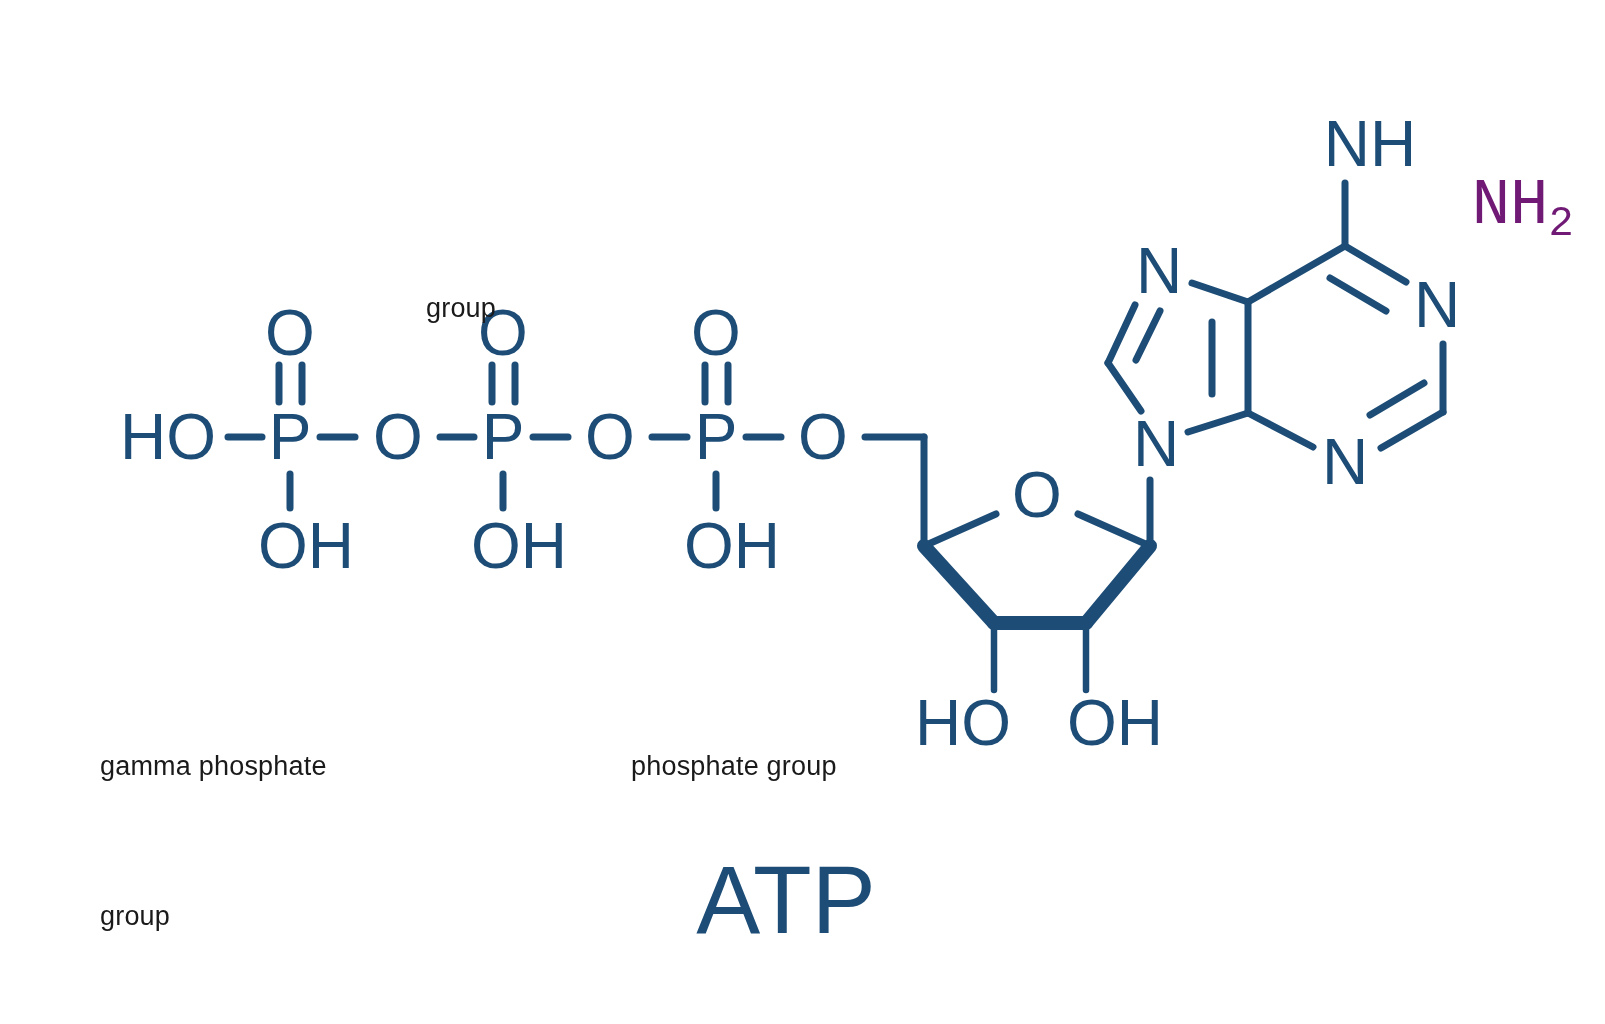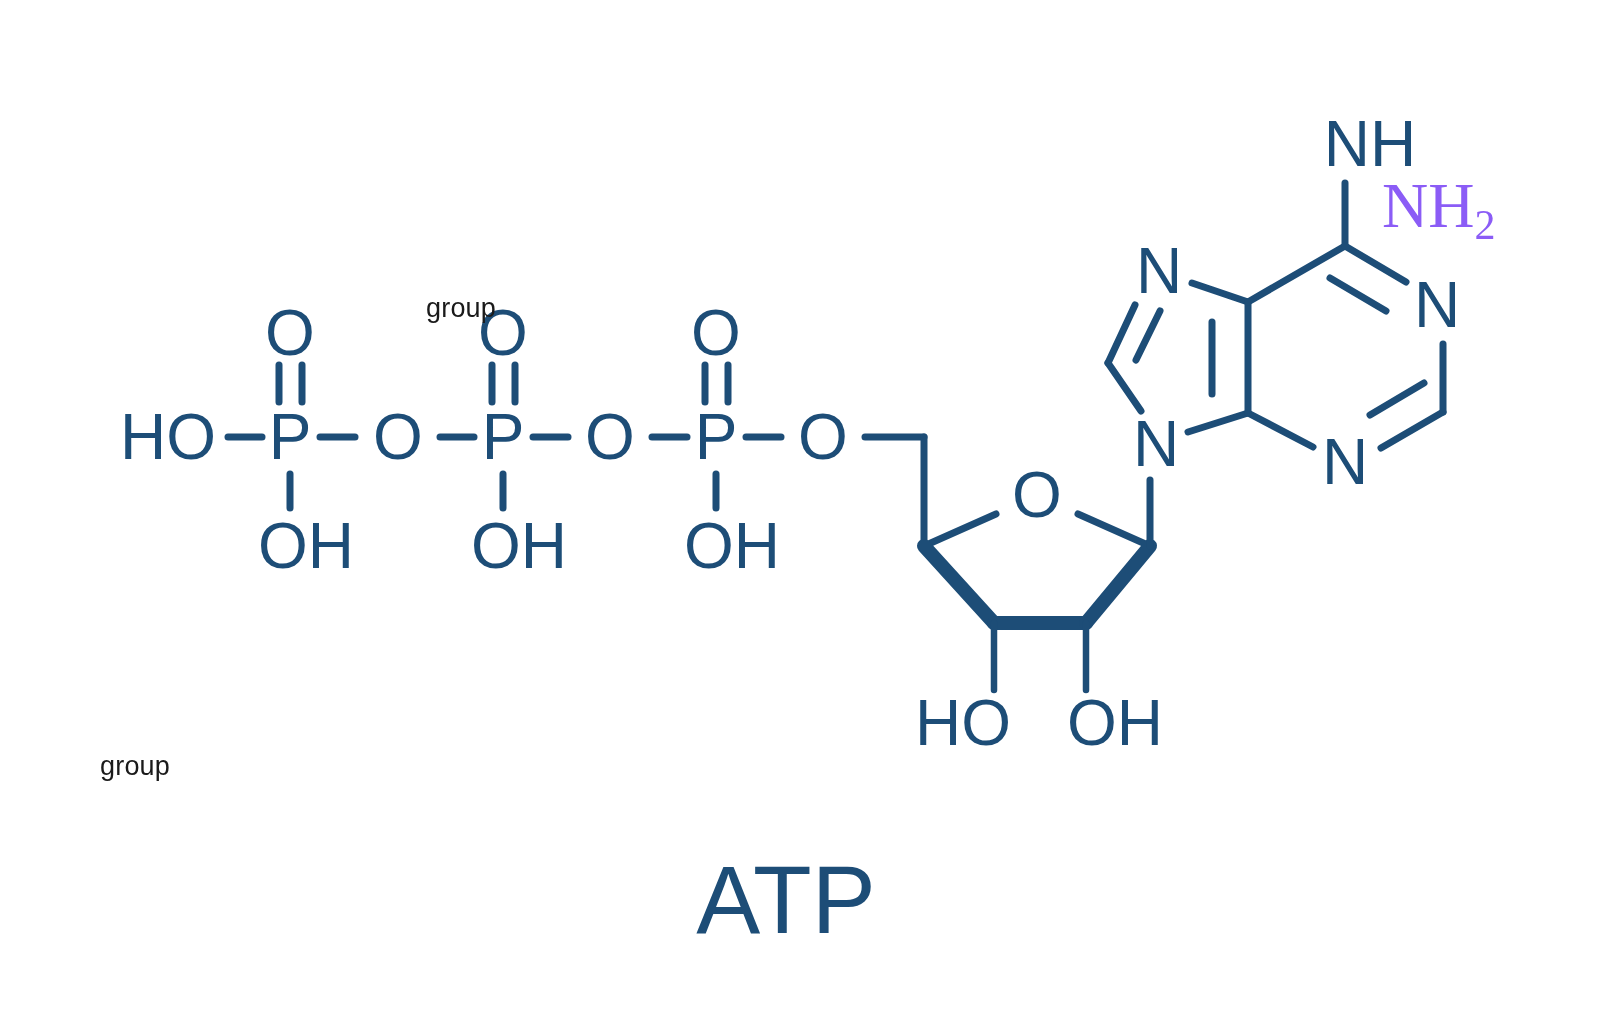--- a/index.html
+++ b/index.html
@@ -161,30 +161,32 @@
       <line class="bond" x1="1424" y1="383" x2="1370" y2="415"></line>
 
       <text class="atomtext" x="1345" y="462">N</text>
 
       <line class="bond" x1="1313" y1="447" x2="1248" y2="413"></line>
     </g>
 
     <text class="titletext" x="786" y="899">ATP</text>
   </svg>
 
-  <div style="position:absolute; left:1318px; top:110px; color:#8b5cf6;
-              font-family:Liberation Serif, serif; font-size:64px;
+  <div style="position:absolute; left:1318px; top:110px; color:#701a75;
+              font-family:Liberation Mono, monospace; font-size:64px;
               line-height:64px; white-space:pre;">
     <span>NH</span><span style="font-size:42px; vertical-align:-0.28em;">2</span>
   </div>
 
   <div class="annot" id="annot-beta">
     <span class="ln">group</span>
   </div>
 
   <div class="annot" id="annot-gamma">
+    <span class="ln">gamma phosphate</span>
     <span class="ln">group</span>
   </div>
 
   <div class="annot" id="annot-alpha">
+    <span class="ln">phosphate group</span>
   </div>
 
 </div>
 
 </body></html>

